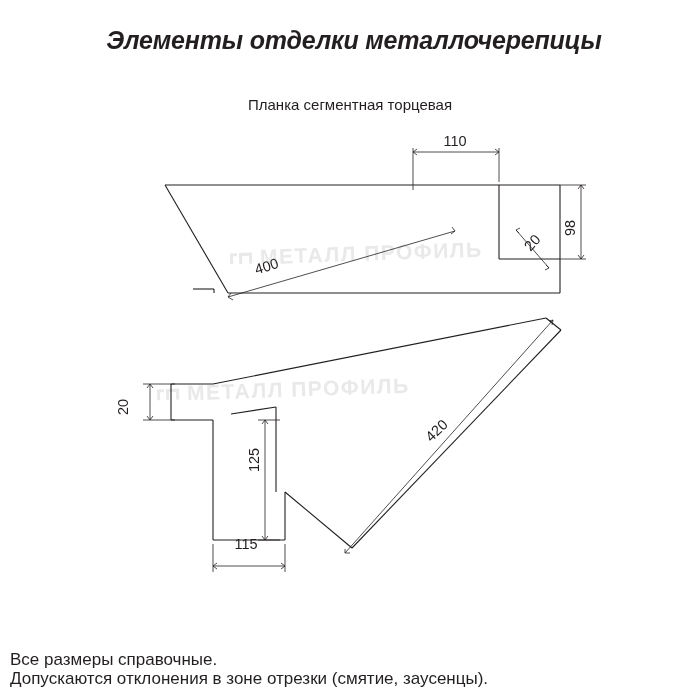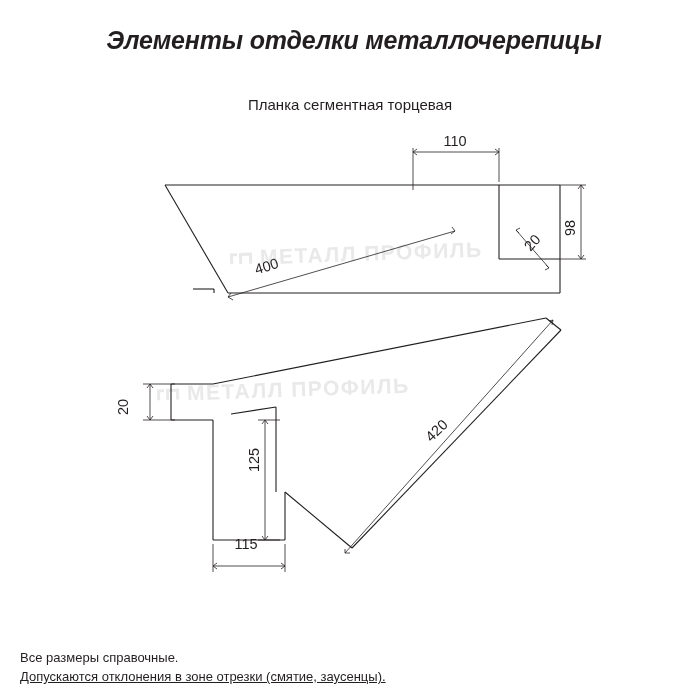--- a/index.html
+++ b/index.html
@@ -41,27 +41,27 @@
     line-height: 21px;
     color: #231f20;
   }
   .drawing {
     position: absolute;
     top: 0;
     left: 0;
   }
   .footnote {
     position: absolute;
-    left: 20px;
-    font-size: 13px;
+    left: 10px;
+    font-size: 17px;
     color: #231f20;
     white-space: nowrap;
   }
   .footnote.l1 { top: 650px; }
-  .footnote.l2 { top: 669px; text-decoration: underline; }
+  .footnote.l2 { top: 669px; }
   .wm {
     position: absolute;
     pointer-events: none;
     user-select: none;
   }
   .wm-text {
     font-size: 21px;
     font-weight: bold;
     letter-spacing: 1.5px;
     color: #e9e9e9;

